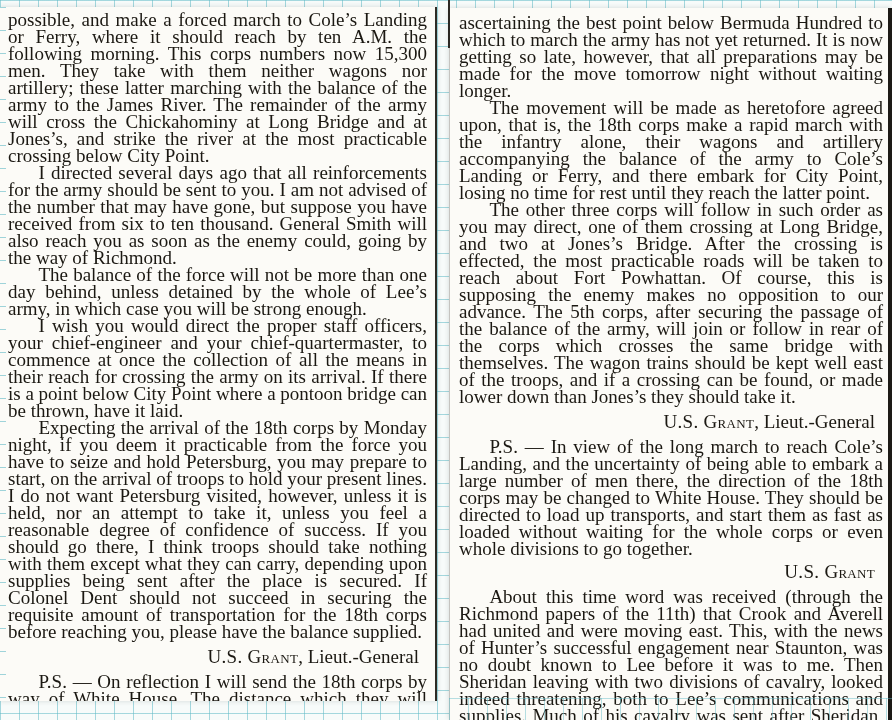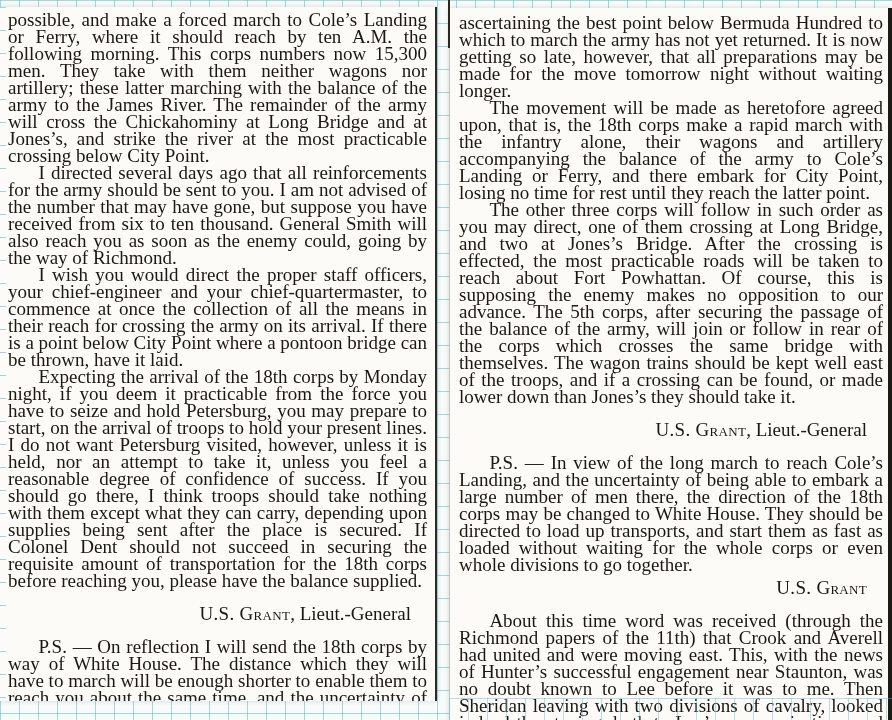--- a/index.html
+++ b/index.html
@@ -37,21 +37,21 @@
     border-left: 1px solid rgba(70,70,65,0.30);
     padding: 6px 5px 0 9px;
   }
   .col {
     font-size: 19px;
     line-height: 17px;
     text-align: justify;
   }
   .para   { margin: 0; text-indent: 1.6em; }
   .noindent { text-indent: 0; }
-  .sig    { margin: 16px; text-align: right; text-indent: 0; }
+  .sig    { margin: 8px; text-align: right; text-indent: 0; }
   .sig-gap { margin-top: 6px; }
   .dateline { margin: 22px 0 0 0; text-align: right; text-indent: 0; text-decoration: underline; }
   .addr   { margin: 0; text-indent: 0; }
   .post-gap { margin-top: 8px; }
   .sc     { font-variant: small-caps; letter-spacing: 0.3px; }
   
   .edge-stubs {
     position: absolute; left: 0; top: 0; bottom: 0; width: 6px;
     background-image: linear-gradient(to bottom, rgba(96,186,198,0.6) 1px, transparent 1px);
     background-size: 6px 23px;
@@ -71,20 +71,21 @@
     pointer-events: none;
   }
 </style>
 </head>
 <body>
 
 <div id="left-paper" class="paper col">
   <div class="edge-stubs"></div>
   <p class="para noindent">possible, and make a forced march to Cole’s Landing or Ferry, where it should reach by ten A.M. the following morning. This corps numbers now 15,300 men. They take with them neither wagons nor artillery; these latter marching with the balance of the army to the James River. The remainder of the army will cross the Chickahominy at Long Bridge and at Jones’s, and strike the river at the most practicable crossing below City Point.</p>
   <p class="para">I directed several days ago that all reinforcements for the army should be sent to you. I am not advised of the number that may have gone, but suppose you have received from six to ten thousand. General Smith will also reach you as soon as the enemy could, going by the way of Richmond.</p>
+  <p class="para">The balance of the force will not be more than one day behind, unless detained by the whole of Lee’s army, in which case you will be strong enough.</p>
   <p class="para">I wish you would direct the proper staff officers, your chief-engineer and your chief-quartermaster, to commence at once the collection of all the means in their reach for crossing the army on its arrival. If there is a point below City Point where a pontoon bridge can be thrown, have it laid.</p>
   <p class="para">Expecting the arrival of the 18th corps by Monday night, if you deem it practicable from the force you have to seize and hold Petersburg, you may prepare to start, on the arrival of troops to hold your present lines. I do not want Petersburg visited, however, unless it is held, nor an attempt to take it, unless you feel a reasonable degree of confidence of success. If you should go there, I think troops should take nothing with them except what they can carry, depending upon supplies being sent after the place is secured. If Colonel Dent should not succeed in securing the requisite amount of transportation for the 18th corps before reaching you, please have the balance supplied.</p>
   <p class="sig"><span class="sc">U.S. Grant</span><span>, Lieut.-General</span></p>
   <p class="para">P.S. — On reflection I will send the 18th corps by way of White House. The distance which they will have to march will be enough shorter to enable them to reach you about the same time, and the uncertainty of navigation on the Chickahominy will be avoided.</p>
   <p class="sig"><span class="sc">U.S. Grant</span></p>
   <p class="dateline"><span class="sc">Cold Harbor, Va.,</span><span> June 11,1864</span></p>
   <p class="addr"><span class="sc">Major-General G.G. Meade</span><span>, Commanding Army of the Potomac</span></p>
   <p class="para">Colonel Bermuda, who visited the James River for the purpose of</p>
 </div>
 

